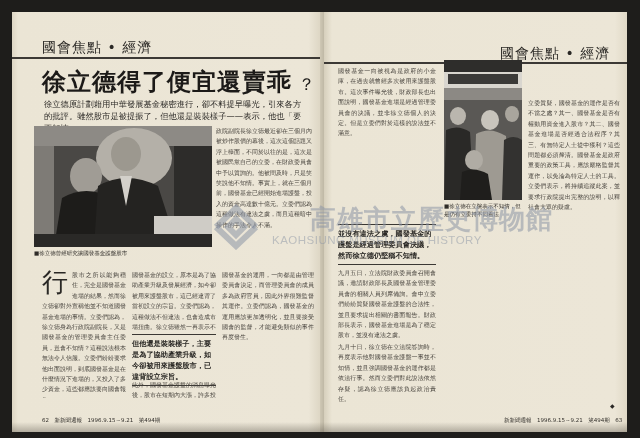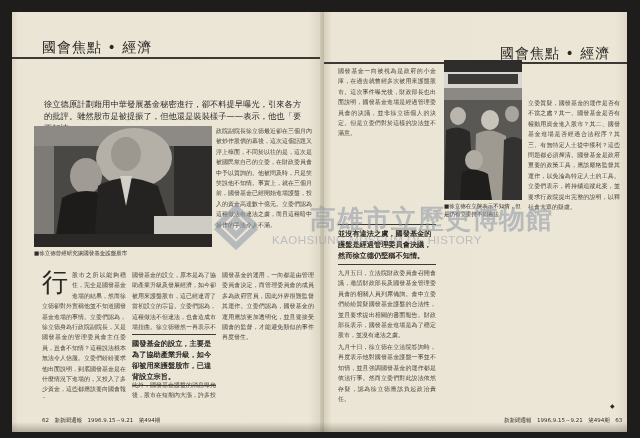--- a/index.html
+++ b/index.html
@@ -30,20 +30,23 @@
 </style>
 </head>
 <body>
 
 <div class="spread">
 
   <div class="page left">
     <div class="section-head" style="left:30px;top:27px;">國會焦點 • 經濟</div>
     <div class="rule" style="left:0;top:45px;width:312px;"></div>
 
+    <div class="headline">
+      <span>徐立德得了便宜還賣乖</span><span class="q">？</span>
+    </div>
 
     <div class="deck">徐立德原計劃藉用中華發展基金秘密進行，卻不料提早曝光，引來各方的批評。雖然股市是被提振了，但他還是裝裝樣子——表示，他也「要不知情」。</div>
     <div class="byline">作者／沈珮人</div>
 
     <div class="photo" style="left:22px;top:114px;width:178px;height:121px;">
       <svg width="178" height="121" viewBox="0 0 178 121">
         <rect width="178" height="121" fill="#4a4845"></rect>
         <rect x="0" y="0" width="178" height="20" fill="#8d8a85"></rect>
         <ellipse cx="100" cy="32" rx="38" ry="30" fill="#b4b0a8"></ellipse>
         <rect x="0" y="20" width="20" height="90" fill="#7e7b76"></rect>
@@ -59,21 +62,21 @@
     </div>
     <div class="caption" style="left:22px;top:238px;">■徐立德曾經研究讓國發基金護盤股市</div>
 
     <div class="col" style="left:204px;top:114px;width:96px;height:140px;">政院副院長徐立德最近卻在三個月內被炒作股價的幕後，這次這個話題又浮上檯面，不同於以往的是，這次是被國民黨自己的立委，在財政委員會中予以質詢的。他被問及時，只是笑笑說他不知情。事實上，就在三個月前，國發基金已經開始進場護盤，投入的資金高達數十億元。立委們認為這種做法有違法之虞，而且這種暗中操作的手法令人不滿。</div>
 
     <div class="col" style="left:30px;top:258px;width:84px;height:128px;">
       <span class="dropcap">行</span><span>股市之所以能夠穩住，完全是國發基金進場的結果，然而徐立德卻對外宣稱他並不知道國發基金進場的事情。立委們認為，徐立德身為行政院副院長，又是國發基金的管理委員會主任委員，豈會不知情？這種說法根本無法令人信服。立委們紛紛要求他出面說明，到底國發基金是在什麼情況下進場的，又投入了多少資金，這些都應該要向國會報告。</span>
     </div>
 
     <div class="col" style="left:120px;top:258px;width:84px;height:60px;">國發基金的設立，原本是為了協助產業升級及發展經濟，如今卻被用來護盤股市，這已經違背了當初設立的宗旨。立委們認為，這種做法不但違法，也會造成市場扭曲。徐立德雖然一再表示不知情，但是卻無法說服外界。</div>
-    <div class="pullquote" style="left:120px;top:322px;width:84px;">國發基金的設立，主要是為了協助產業升級，如今卻被用來護盤股市，已違背設立宗旨。</div>
+    <div class="pullquote" style="left:120px;top:322px;width:84px;">但他還是裝裝樣子，主要是為了協助產業升級，如今卻被用來護盤股市，已違背設立宗旨。</div>
     <div class="col" style="left:120px;top:368px;width:84px;height:22px;">此外，國發基金護盤的消息曝光後，股市在短期內大漲，許多投資人都從中獲利。但是也有立委質疑，是否有特定人士事先得知消息，而從中謀取不當利益。這個問題值得主管機關深入調查，以還給投資大眾一個公道。</div>
 
     <div class="col" style="left:210px;top:258px;width:92px;height:132px;">國發基金的運用，一向都是由管理委員會決定，而管理委員會的成員多為政府官員，因此外界很難監督其運作。立委們認為，國發基金的運用應該更加透明化，並且要接受國會的監督，才能避免類似的事件再度發生。</div>
 
     <div class="folio" style="left:30px;top:405px;">62　新新聞週報　1996.9.15～9.21　第494期</div>
   </div>
 
   <div class="gutter"></div>
 
   <div class="page right">

